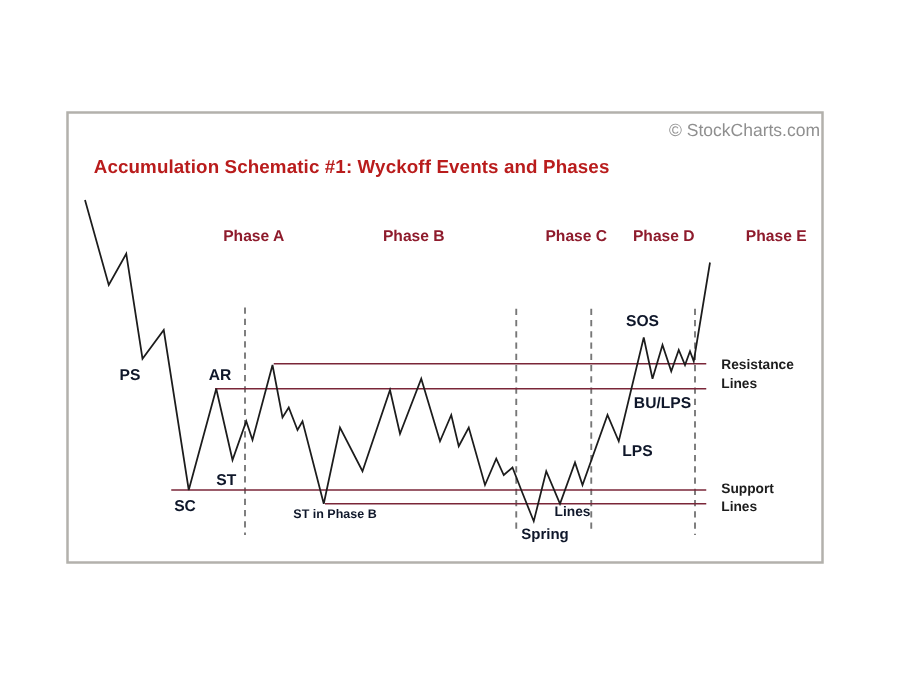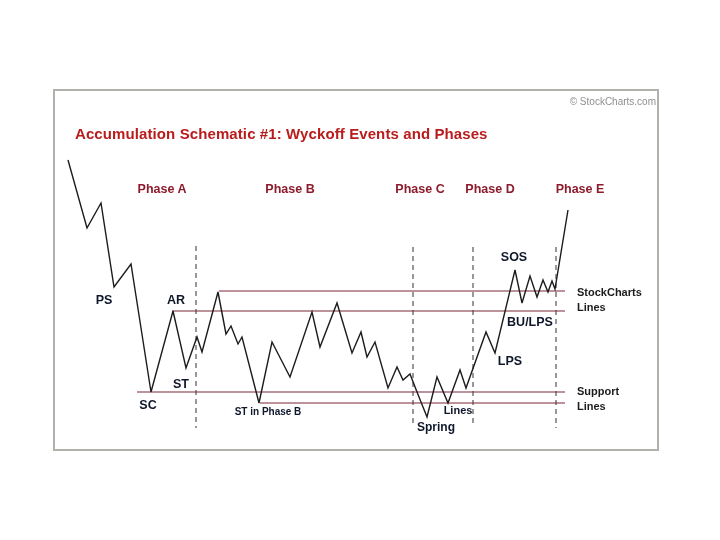--- a/index.html
+++ b/index.html
@@ -3,24 +3,24 @@
 <meta charset="utf-8">
 <style>
   html,body{margin:0;padding:0;background:#ffffff;}
   .canvas{position:relative;width:720px;height:540px;background:#ffffff;overflow:hidden;
           font-family:"Liberation Sans",sans-serif;}
   .card{position:absolute;left:53px;top:89px;width:606px;height:362px;
         background:#ffffff;border:2px solid #b3b1ac;box-sizing:border-box;}
   #chart{position:absolute;left:0;top:0;width:720px;height:540px;}
   .title{position:absolute;left:75px;top:125px;font-size:15px;font-weight:bold;
          color:#b91c1c;white-space:nowrap;letter-spacing:0.1px;}
-  .watermark{position:absolute;right:64px;top:96px;font-size:10px;color:#8f8f8f;white-space:nowrap;}
+  .watermark{position:absolute;right:64px;top:96px;font-size:14px;color:#8f8f8f;white-space:nowrap;}
   .lbl{position:absolute;font-weight:bold;color:#0f172a;white-space:nowrap;
        transform:translateX(-50%);font-size:12.5px;}
-  .phase{color:#8e1b2c;font-size:12.5px;}
+  .phase{color:#8e1b2c;font-size:12.5px;margin-left:41px;}
   #phase-a{left:162px;top:182px}
   #phase-b{left:290px;top:182px}
   #phase-c{left:420px;top:182px}
   #phase-d{left:490px;top:182px}
   #phase-e{left:580px;top:182px}
   #ev-ps{left:104px;top:293px}
   #ev-ar{left:176px;top:293px}
   #ev-sc{left:148px;top:398px}
   #ev-st{left:181px;top:377px}
   #ev-stb{left:268px;top:406px;font-size:10px}
@@ -66,20 +66,20 @@
   <div class="lbl" id="ev-sc">SC</div>
   <div class="lbl" id="ev-st">ST</div>
   <div class="lbl" id="ev-stb">ST in Phase B</div>
   <div class="lbl" id="ev-spring">Spring</div>
   <div class="lbl" id="ev-test">Lines</div>
   <div class="lbl" id="ev-sos">SOS</div>
   <div class="lbl" id="ev-bulps">BU/LPS</div>
   <div class="lbl" id="ev-lps">LPS</div>
 
   <div class="side-lbl" id="res-lbl">
-    <div>StockCharts</div>
+    <div>Resistance</div>
     <div>Lines</div>
   </div>
   <div class="side-lbl" id="sup-lbl">
     <div>Support</div>
     <div>Lines</div>
   </div>
 </div>
 
 </body></html>

